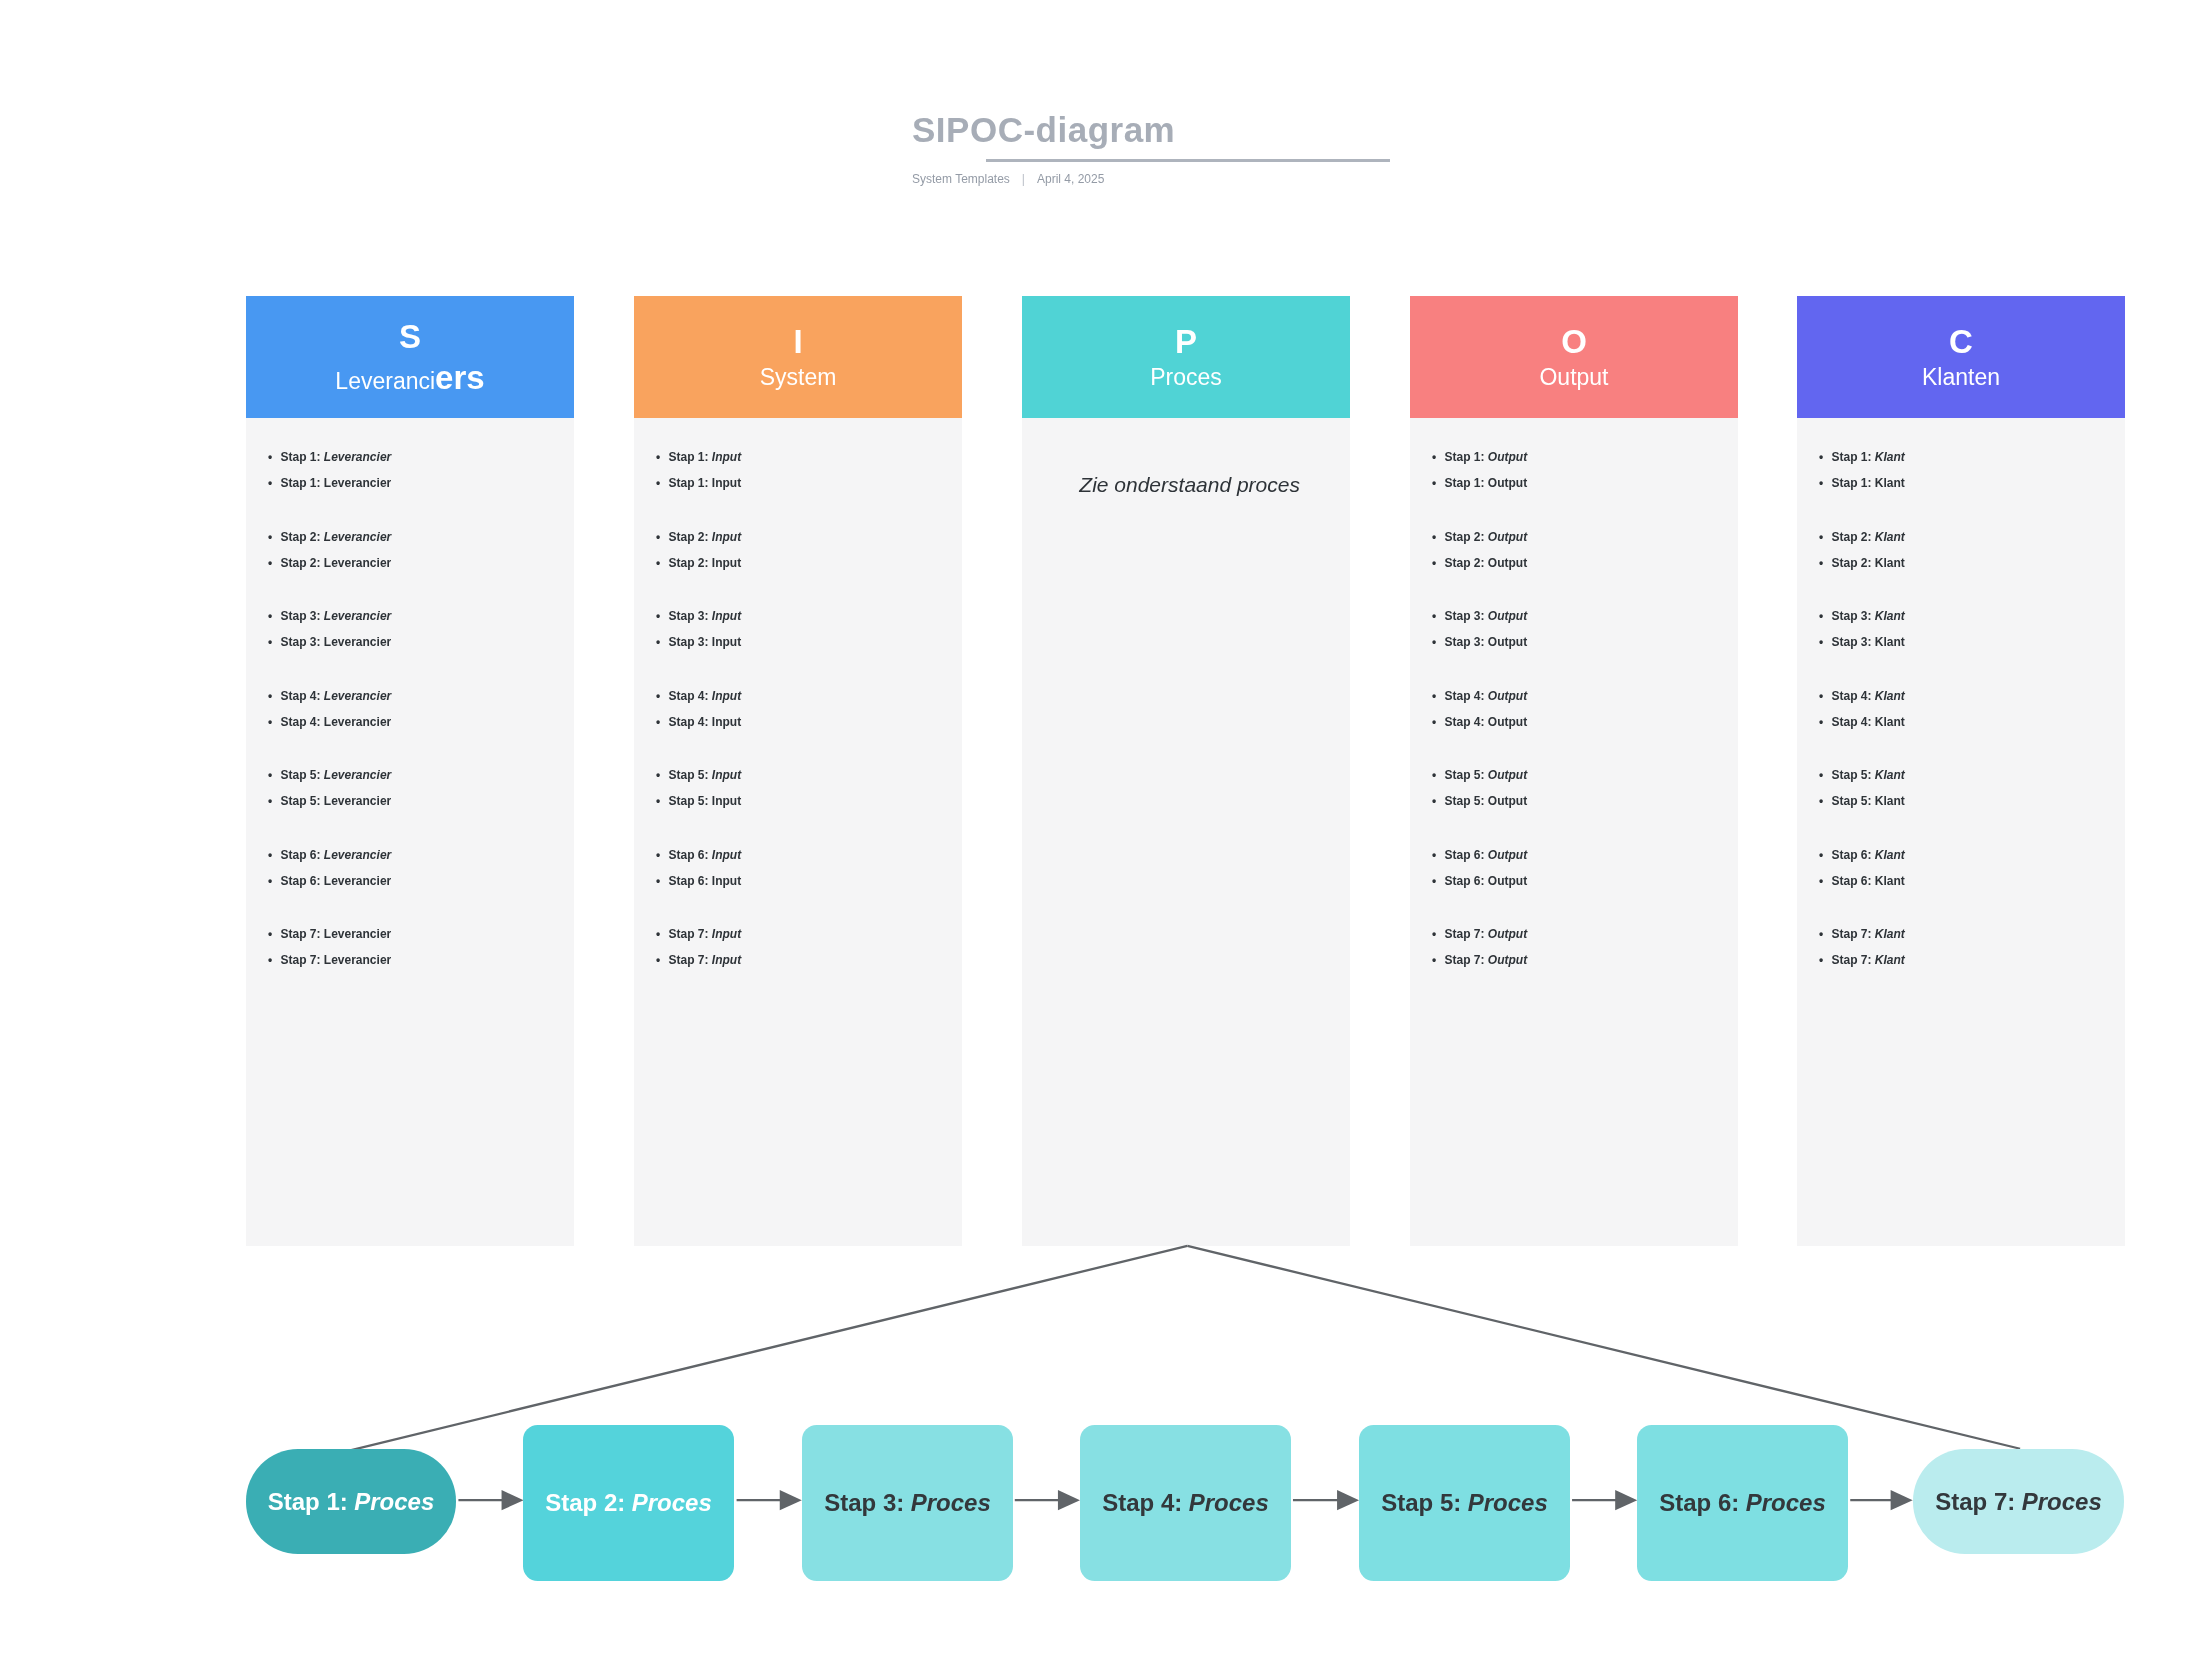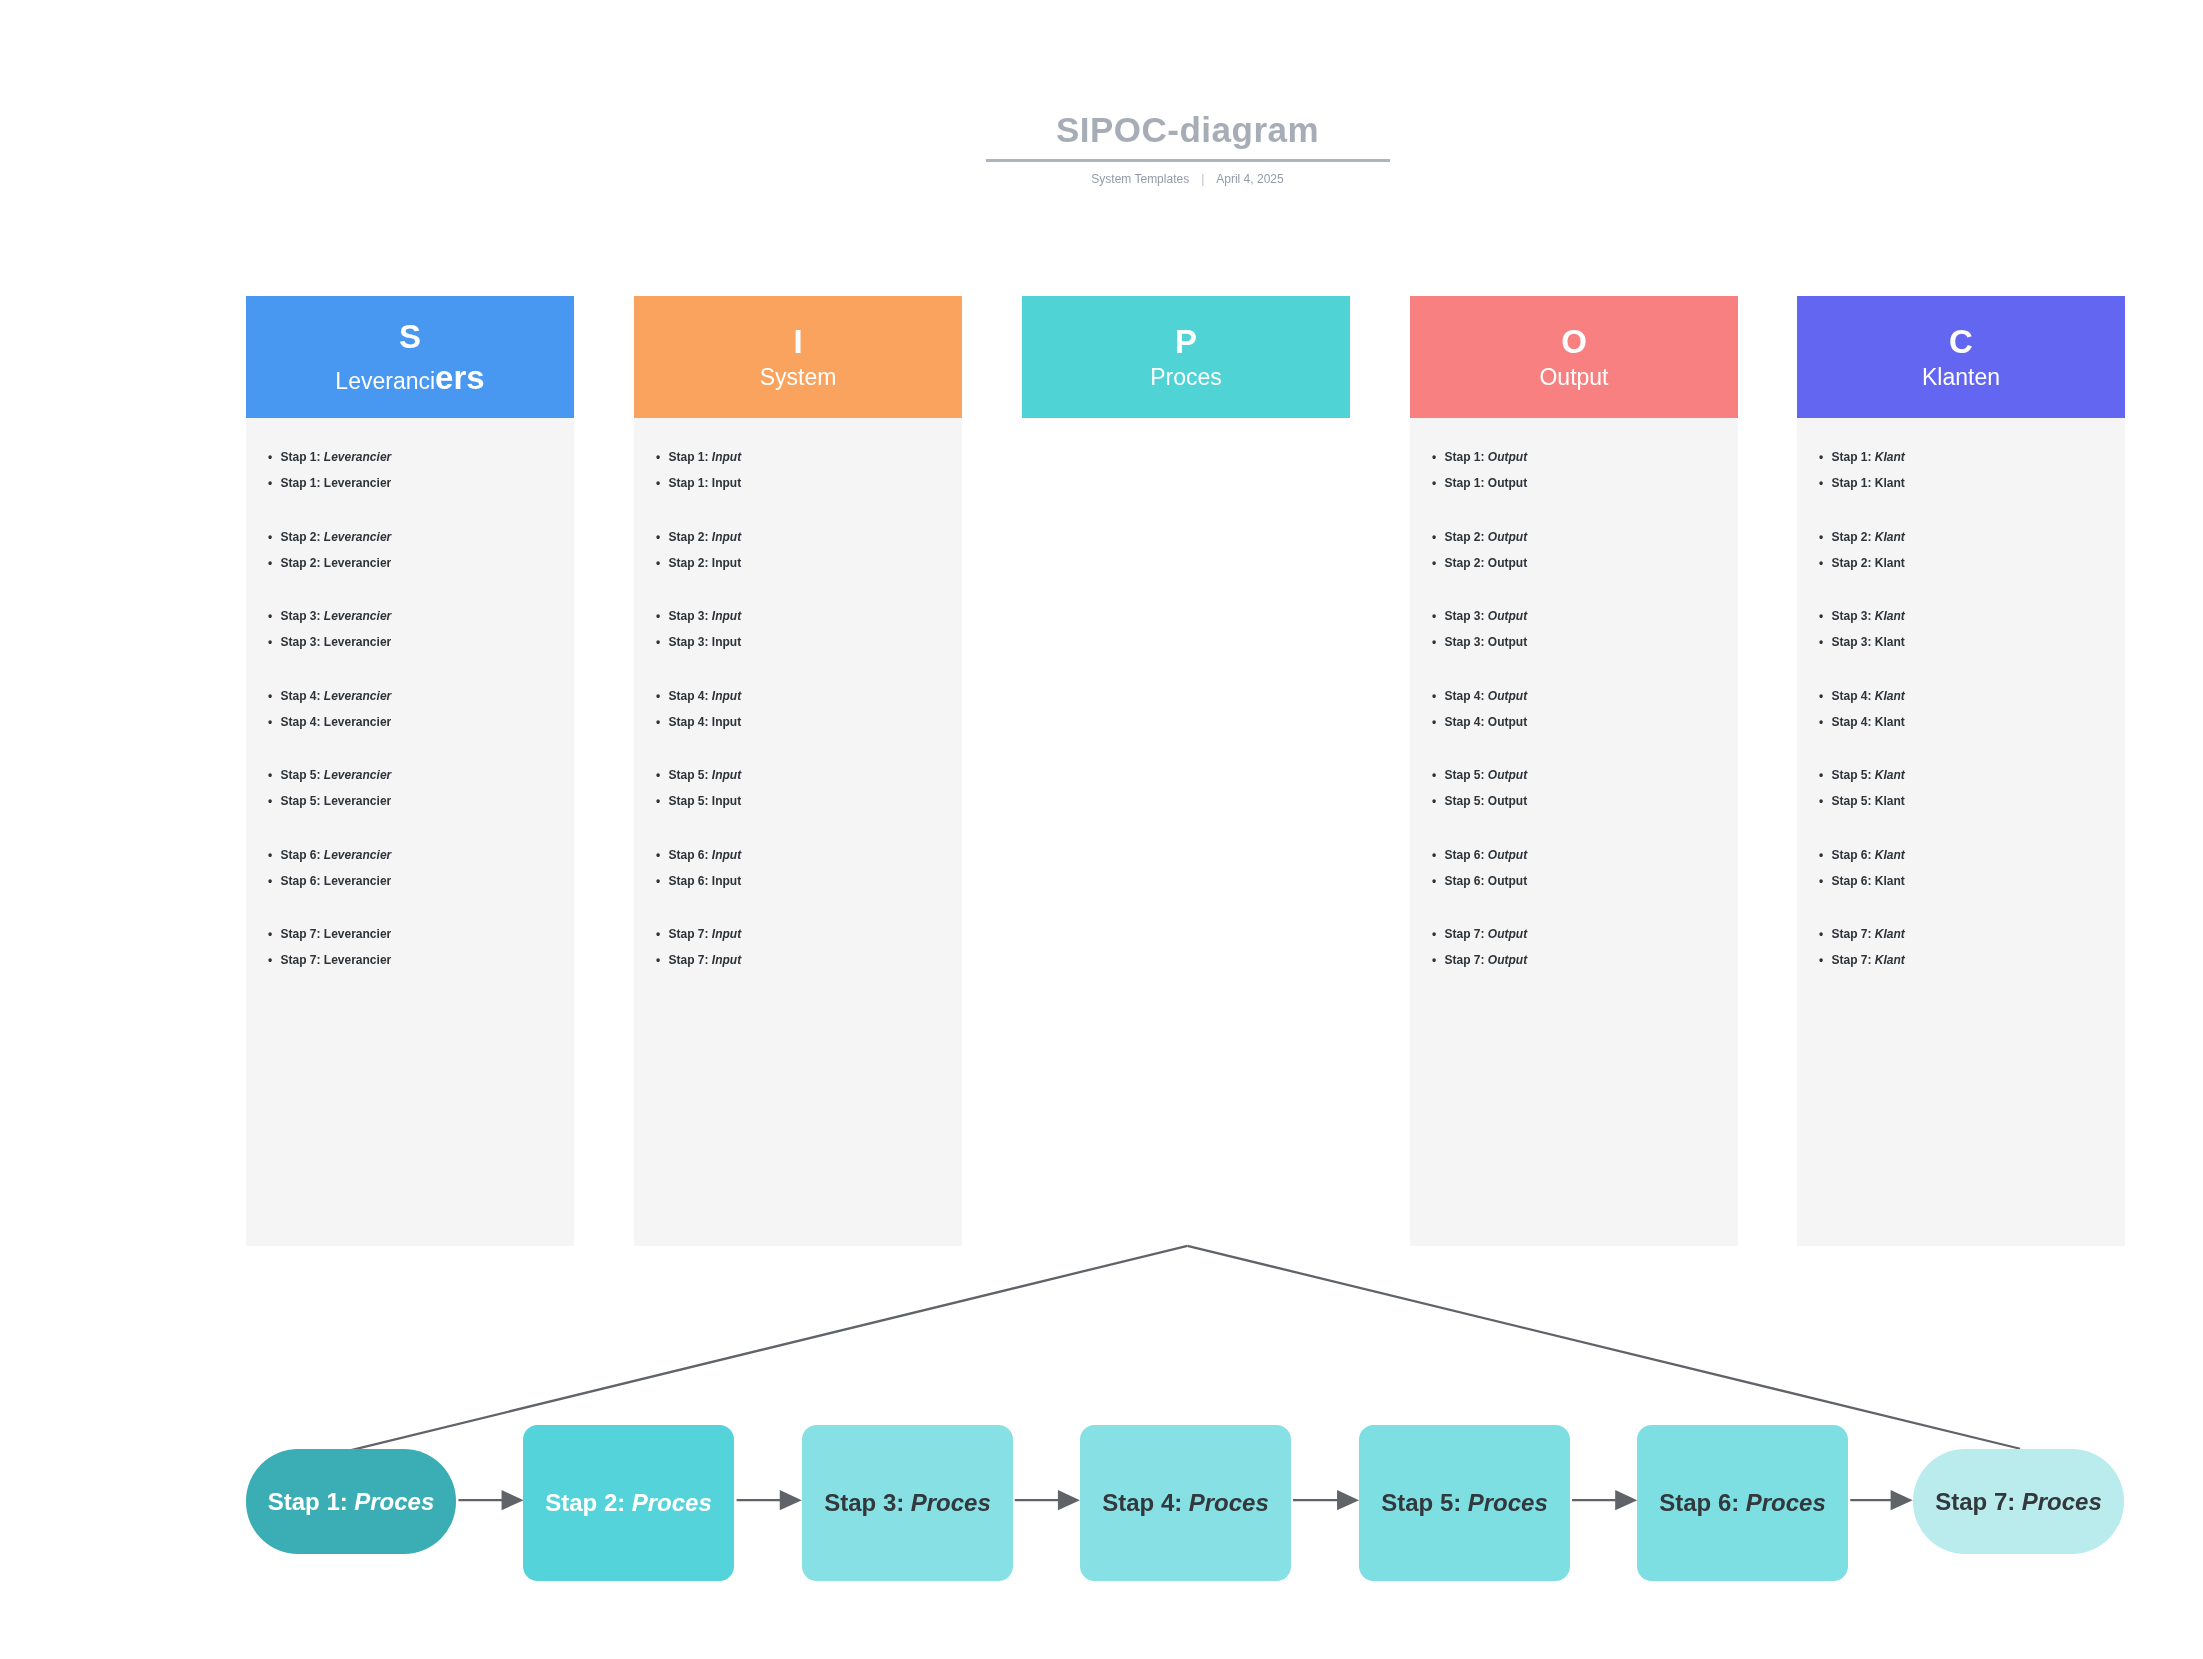--- a/index.html
+++ b/index.html
@@ -3,21 +3,21 @@
 <meta charset="utf-8">
 <style>
   html,body { margin:0; padding:0; }
   body {
     width:2204px; height:1659px; position:relative;
     background:#ffffff;
     font-family:"Liberation Sans", sans-serif;
     overflow:hidden;
   }
   
-  .title-block { position:absolute; left:912px; top:110px; width:551px; text-align:center; }
+  .title-block { position:absolute; left:912px; top:110px; width:551px; }
   .main-title { font-size:35px; font-weight:700; color:#A7ADB7; letter-spacing:0.5px; }
   .title-rule { width:404px; height:2.8px; background:#AEB4BD; margin:9.2px auto 10px auto; }
   .subtitle { font-size:12px; color:#949BA6; }
   .subtitle .sep { margin:0 12px; color:#B9BEC7; font-weight:300; }
 
   
   .column { position:absolute; top:296px; width:328px; }
   .col-header { height:122px; display:flex; flex-direction:column; align-items:center; justify-content:center; color:#ffffff; }
   .col-letter { font-size:33px; font-weight:700; line-height:1.05; }
   .col-label { font-size:23px; margin-top:6.4px; line-height:1; }
@@ -118,20 +118,23 @@
           <div class="group">
             <div class="item"><span class="bullet">•</span><span>Stap 7: </span><span class="term-italic">Input</span></div>
             <div class="item"><span class="bullet">•</span><span>Stap 7: </span><span class="term-italic">Input</span></div>
           </div>
         </div>
       </div>
       <div class="column" style="left: 1022px;">
         <div class="col-header" style="background: rgb(80, 211, 213);">
           <div class="col-letter">P</div>
           <div class="col-label">Proces</div>
+        </div>
+        <div class="col-body">
+          <div class="col-note">Zie onderstaand proces</div>
         </div>
       </div>
       <div class="column" style="left: 1410px;">
         <div class="col-header" style="background: rgb(248, 128, 128);">
           <div class="col-letter">O</div>
           <div class="col-label">Output</div>
         </div>
         <div class="col-body">
           <div class="group">
             <div class="item"><span class="bullet">•</span><span>Stap 1: </span><span class="term-italic">Output</span></div>

